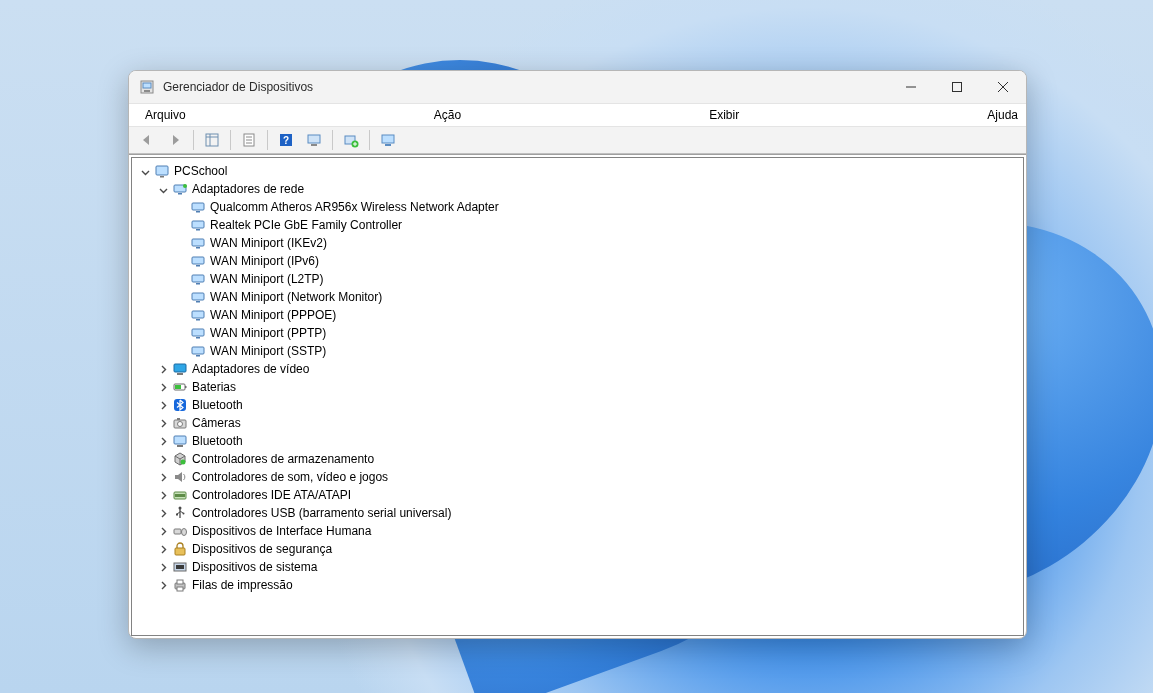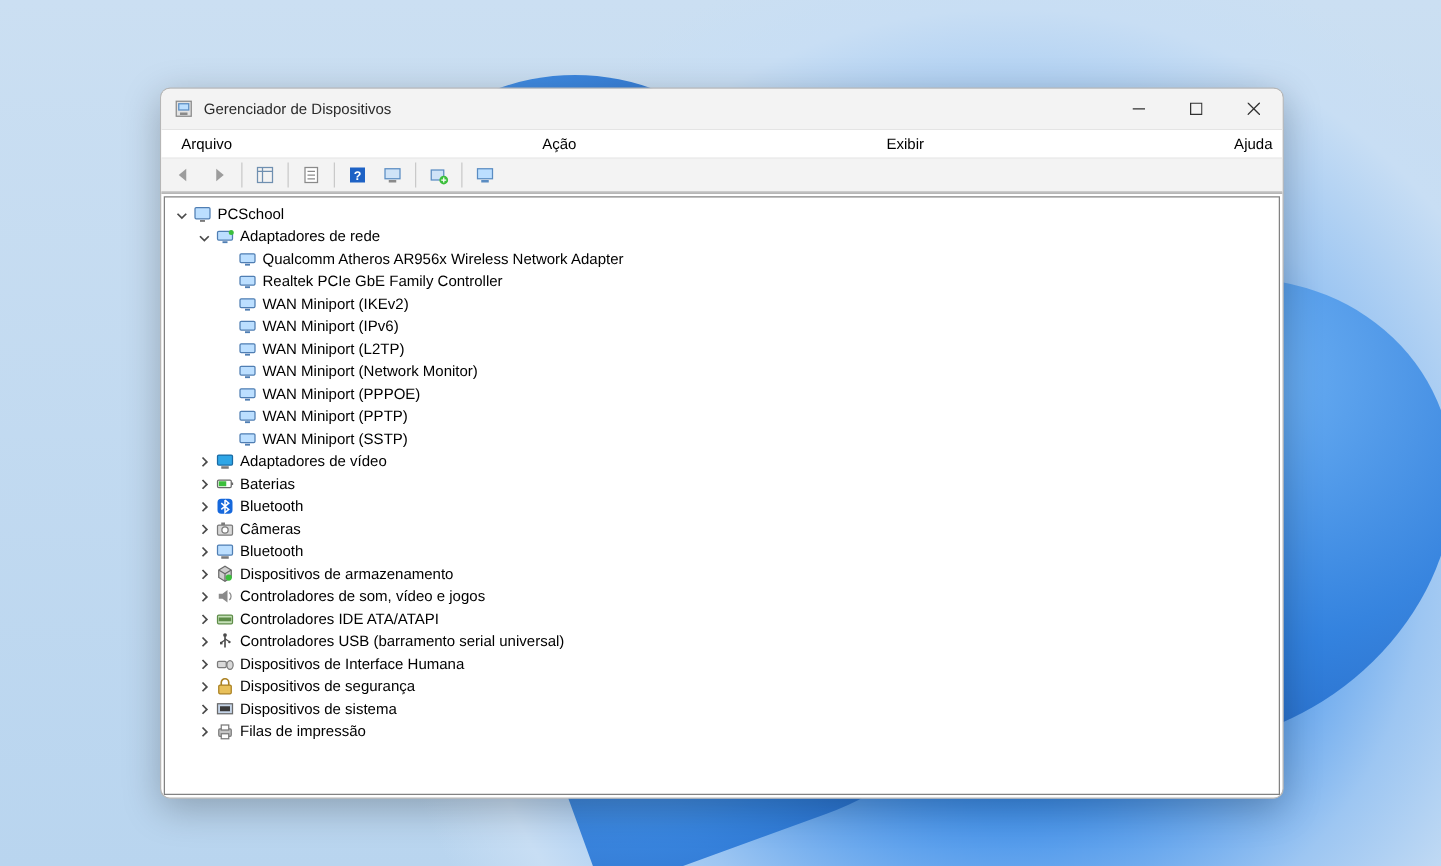--- a/index.html
+++ b/index.html
@@ -345,21 +345,21 @@
             <span class="expander">
               <svg viewBox="0 0 9 9">
                 <path d="M3 1 L6.5 4.5 L3 8"></path>
               </svg>
             </span>
             <span class="icon">
               <svg viewBox="0 0 16 16">
                 <use href="#i-storage"></use>
               </svg>
             </span>
-            <span class="label">Dispositivos de armazenamento</span>
+            <span class="label">Controladores de armazenamento</span>
           </div>
           <div class="row">
             <span class="indent" style="width:18px"></span>
             <span class="expander">
               <svg viewBox="0 0 9 9">
                 <path d="M3 1 L6.5 4.5 L3 8"></path>
               </svg>
             </span>
             <span class="icon">
               <svg viewBox="0 0 16 16">

